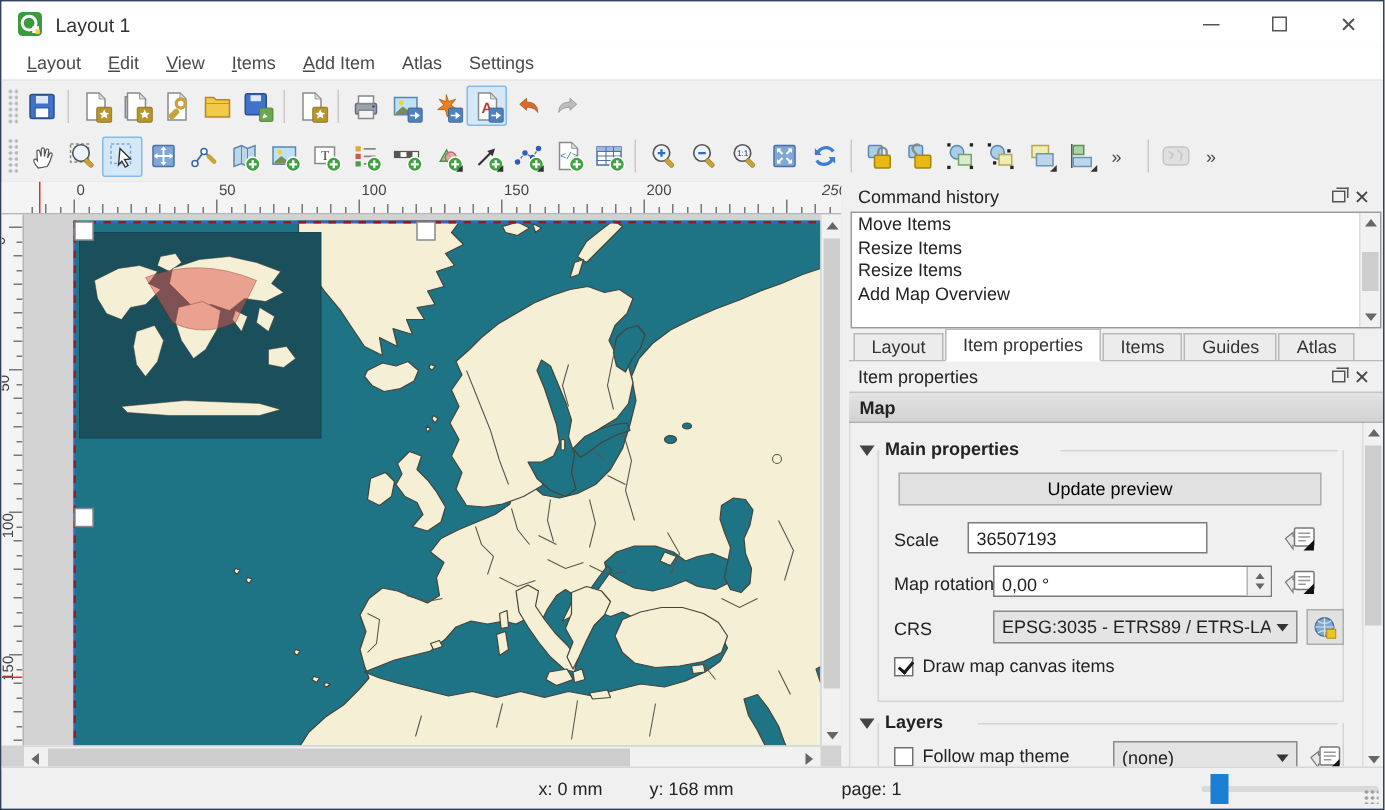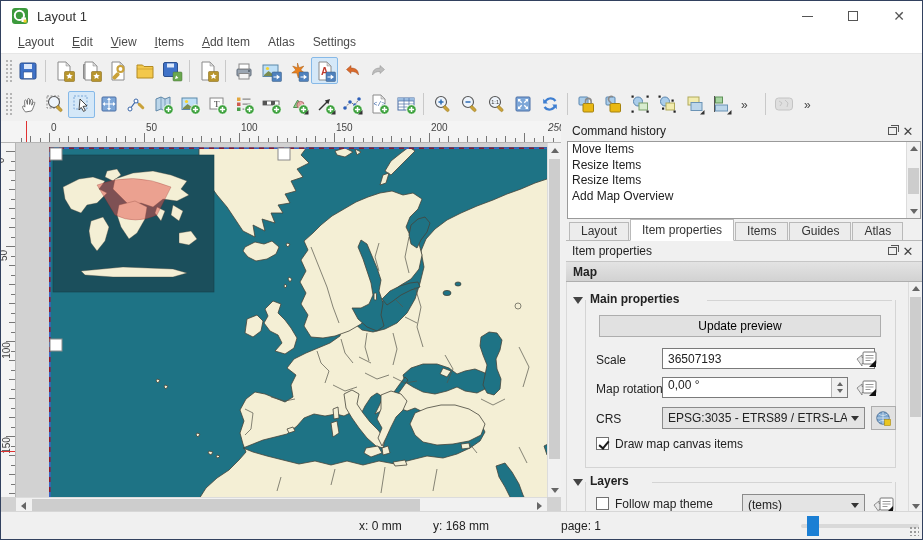--- a/index.html
+++ b/index.html
@@ -86,32 +86,32 @@
   .props-body{position:relative;height:231px;overflow:hidden;border-left:1px solid #d9d9d9}
   .props-scroll{position:absolute;right:0;top:0;bottom:0;width:14px;background:#f1f1f1;border-left:1px solid #dcdcdc}
   .groupbox{position:absolute;left:18px;right:26px;border:1px solid #d4d4d4;border-top:none}
   .group-head{position:absolute;left:6px;display:flex;font-weight:bold;gap:7px}
   .group-head .arrow{width:0;height:0;border:5px solid transparent;border-top:7px solid #444;margin-top:5px}
   .group-line{position:absolute;height:1px;background:#d4d4d4}
   .btn{background:#e1e1e1;border:1px solid #adadad;display:flex;align-items:center;justify-content:center;font-size:12px}
   .field-label{position:absolute;color:#222}
   .textinput{position:absolute;background:#fff;border:1px solid #7a7a7a;font-size:12px;
     padding:0 5px;display:flex;align-items:center}
-  .spin{position:absolute;background:#fff;border:1px solid #7a7a7a;display:flex;align-items:flex-start}
+  .spin{position:absolute;background:#fff;border:1px solid #7a7a7a;display:flex;align-items:flex-end}
   .spin .val{flex:1;padding:0 5px}
   .spin-btns{width:16px;align-self:stretch;border-left:1px solid #b5b5b5;display:flex;
     flex-direction:column;align-items:center;justify-content:space-evenly;background:#f0f0f0}
   .spin-btns .tri{border-width:3.5px}
   .spin-btns .tri.up{border-bottom-width:4px}
   .spin-btns .tri.down{border-top-width:4px}
   .combo{position:absolute;background:#e4e4e4;border:1px solid #8a8a8a;display:flex;align-items:center;padding:0 5px}
   .combo .cval{flex:1;white-space:nowrap;overflow:hidden}
   .combo .tri{border-width:4px;border-top:5px solid #333;border-bottom:none;margin-left:4px}
   .ddbtn{position:absolute;width:26px;height:20px;display:flex;align-items:center;justify-content:center}
-  .checkbox{position:absolute;display:flex;align-items:flex-start;gap:6px}
+  .checkbox{position:absolute;display:flex;align-items:center;gap:6px}
   .cbox{width:13px;height:13px;background:#fff;border:1px solid #707070;position:relative}
   .cbox.checked::after{content:"";position:absolute;left:3.5px;top:0.5px;width:4px;height:8px;
     border-right:2px solid #1a1a1a;border-bottom:2px solid #1a1a1a;transform:rotate(40deg)}
   
   #statusbar{position:absolute;left:0;right:0;bottom:0;height:28px;background:#f0f0f0;
     border-top:1px solid #d7d7d7}
   .status-text{position:absolute;top:7px;color:#222}
   .zoom-combo{position:absolute;left:688px;top:3px;width:104px;height:22px;background:#fff;
     border:1px solid #8a8a8a;display:flex;align-items:center;padding:0 6px}
   .zoom-combo .cval{flex:1}
@@ -805,21 +805,21 @@
       <div class="group-head" style="top:10px">
         <div class="arrow"></div>
         <span>Main properties</span>
       </div>
       <div class="group-line" style="top:18px;left:140px;right:30px"></div>
       <div class="groupbox" style="top:18px;height:168px"></div>
 
       <button class="btn" style="position:absolute;left:32px;top:33px;width:282px;height:22px">Update preview</button>
 
       <span class="field-label" style="left:29px;top:71px">Scale</span>
-      <div class="textinput" style="left:95px;top:66px;width:213px;height:21px">
+      <div class="textinput" style="left:78px;top:66px;width:160px;height:21px">
         <span>36507193</span>
       </div>
       <div class="ddbtn" style="left:288px;top:67px">
           <svg width="26" height="20" viewBox="0 0 26 20">
             <path d="M2 10l5-4v2.5h3V14.5H7V17z" fill="#e8e8e8" stroke="#777" stroke-width=".8"></path>
             <rect x="8" y="3" width="13" height="12" rx="1" fill="#fff" stroke="#777"></rect>
             <path d="M10.5 6.5h8M10.5 9h8M10.5 11.5h5" stroke="#999"></path>
             <path d="M15 19l7-0.01L22 12z" fill="#111" transform="translate(-1,-1)"></path>
           </svg>
         </div>
@@ -864,21 +864,21 @@
         <span>Layers</span>
       </div>
       <div class="group-line" style="top:200px;left:85px;right:30px"></div>
       <div class="groupbox" style="top:200px;height:60px"></div>
 
       <div class="checkbox" style="left:29px;top:215px">
         <div class="cbox" id="cb-theme"></div>
         <span>Follow map theme</span>
       </div>
       <div class="combo" style="left:175px;top:212px;width:123px;height:22px">
-        <span class="cval">(tems)</span>
+        <span class="cval">(none)</span>
         <div class="tri"></div>
       </div>
       <div class="ddbtn" style="left:305px;top:213px">
           <svg width="26" height="20" viewBox="0 0 26 20">
             <path d="M2 10l5-4v2.5h3V14.5H7V17z" fill="#e8e8e8" stroke="#777" stroke-width=".8"></path>
             <rect x="8" y="3" width="13" height="12" rx="1" fill="#fff" stroke="#777"></rect>
             <path d="M10.5 6.5h8M10.5 9h8M10.5 11.5h5" stroke="#999"></path>
             <path d="M15 19l7-0.01L22 12z" fill="#111" transform="translate(-1,-1)"></path>
           </svg>
         </div>

